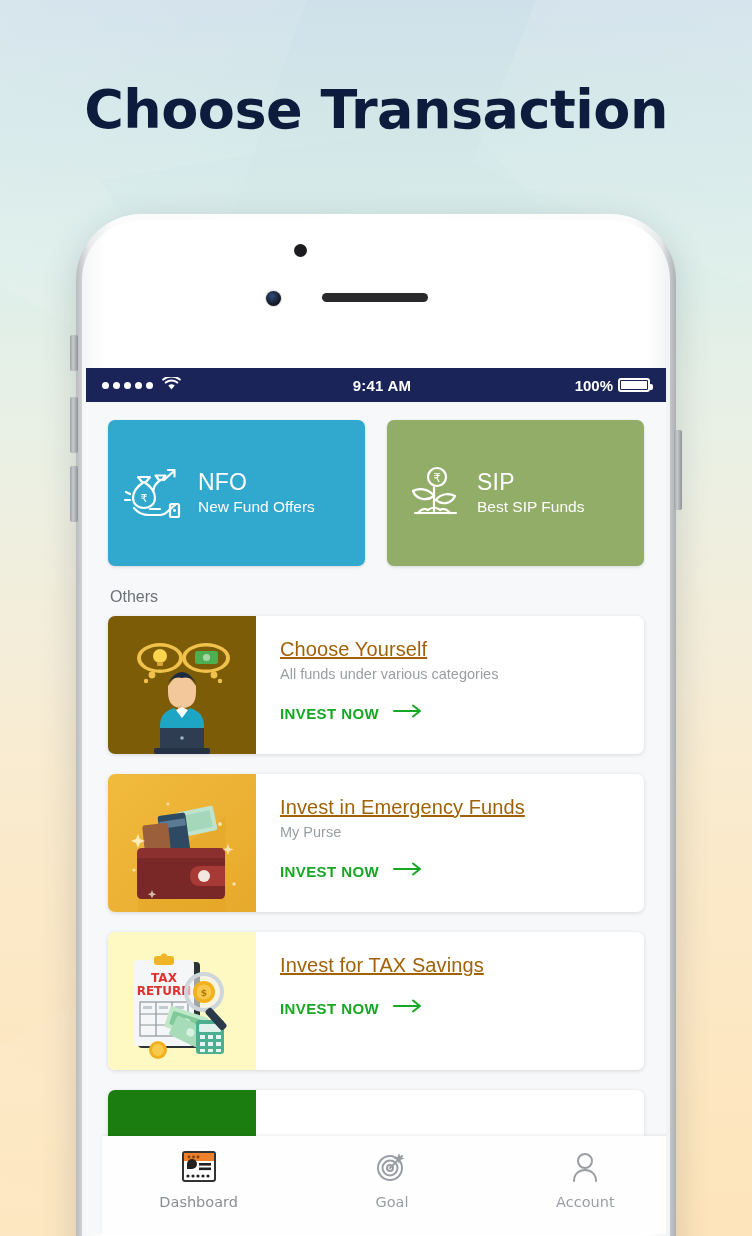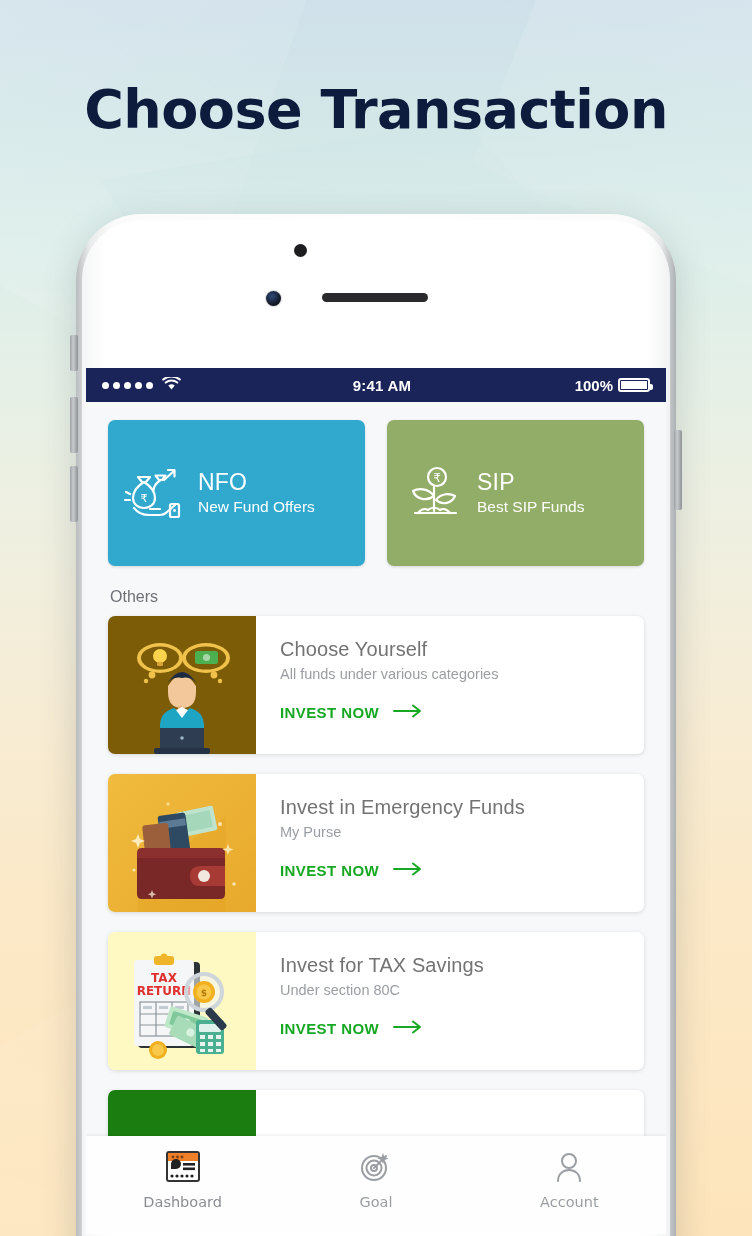--- a/index.html
+++ b/index.html
@@ -114,28 +114,28 @@
   .hero-sub { font-size:15.5px; margin-top:4px; }
 
   .section-label { margin:22px 0 10px 2px; font-size:16px; color:#6d7176; }
 
   .card {
     display:flex; background:#fff; border-radius:7px; margin-bottom:20px;
     box-shadow:0 1px 4px rgba(0,0,0,.13); overflow:hidden; height:138px;
   }
   .thumb { width:148px; flex:none; position:relative; overflow:hidden; }
   .card-body { flex:1; padding:22px 0 0 24px; }
-  .card-title { font-size:20px; color:#737373; letter-spacing:.1px; }
+  .card-title { font-size:20px; color:#a16207; letter-spacing:.1px;text-decoration:underline; }
   .card-sub { font-size:14.5px; color:#9a9ea3; margin-top:5px; }
-  .invest { margin-top:22px; display:flex; gap:14px; }
+  .invest { margin-top:22px; display:flex; align-items:center; gap:14px; }
   .invest-label { color:#17a823; font-size:15px; font-weight:bold; letter-spacing:.4px; }
 
   
   .tabbar {
-    position:absolute; left:0; bottom:0; width:580px; height:98px;
+    position:absolute; left:16px; bottom:0; width:580px; height:98px;
     background:#fefefe; box-shadow:0 -1px 3px rgba(0,0,0,.07);
     display:flex; align-items:flex-start; padding-top:14px;
   }
   .tab { flex:1; display:flex; flex-direction:column; align-items:center; gap:7px; }
   .tab-label { font-size:14.5px; color:#9a9ea3; font-family:"DejaVu Sans", sans-serif; }
   .tab.active .tab-label { color:#8a8e93; }
 </style>
 </head>
 <body>
 
@@ -378,21 +378,20 @@
 
           <circle cx="96" cy="60" r="11" fill="#f2b01e"></circle>
           <circle cx="96" cy="60" r="7.5" fill="#f7c84a"></circle>
           <text x="96" y="64" font-size="9" font-weight="bold" fill="#b07c0b" text-anchor="middle" font-family="DejaVu Sans">$</text>
           <circle cx="50" cy="118" r="9" fill="#f2b01e"></circle>
           <circle cx="50" cy="118" r="6" fill="#f7c84a"></circle>
         </svg>
       </div>
       <div class="card-body">
         <div class="card-title">Invest for TAX Savings</div>
-        <div class="card-sub">Under section 80C</div>
         <div class="invest">
           <span class="invest-label">INVEST NOW</span>
           <span>
             <svg width="30" height="14" viewBox="0 0 30 14">
                 <path d="M1 7 h25 M20 1.5 L27 7 L20 12.5" stroke="#17a823" stroke-width="2" fill="none" stroke-linecap="round" stroke-linejoin="round"></path>
               </svg>
           </span>
         </div>
       </div>
     </div>

